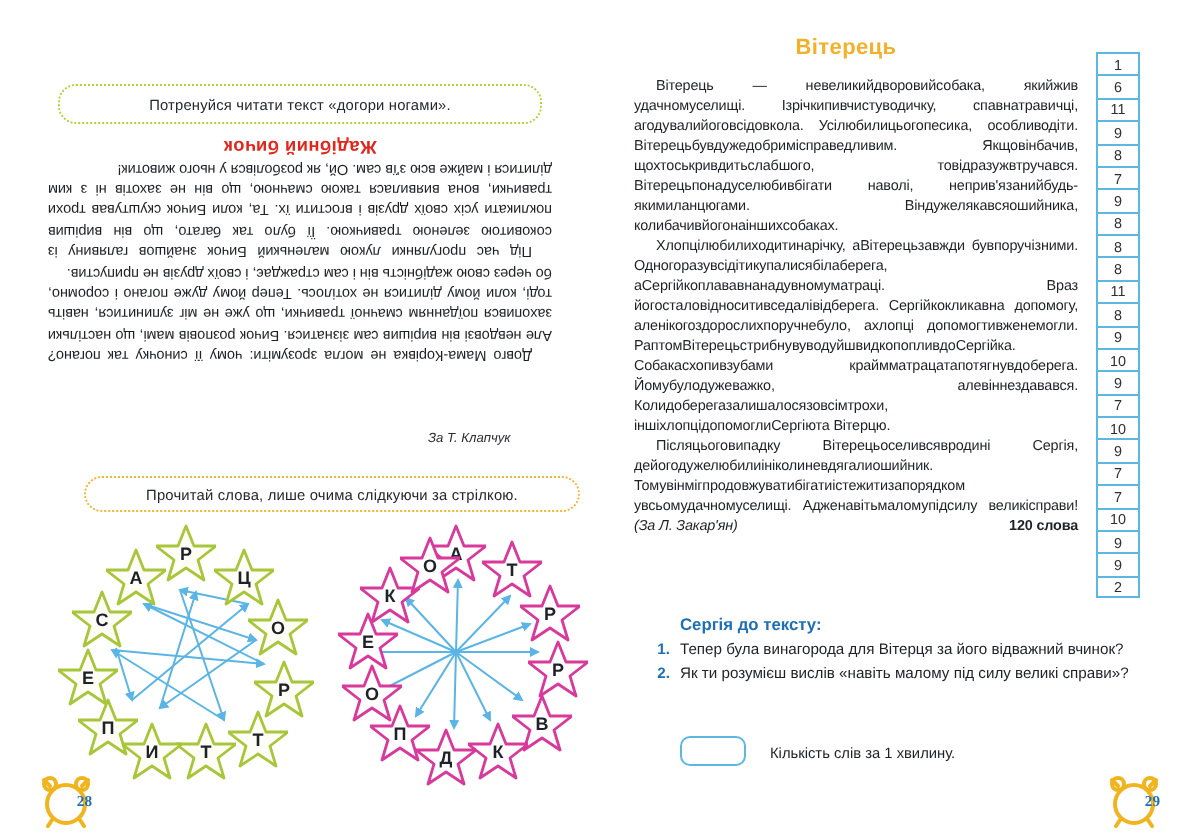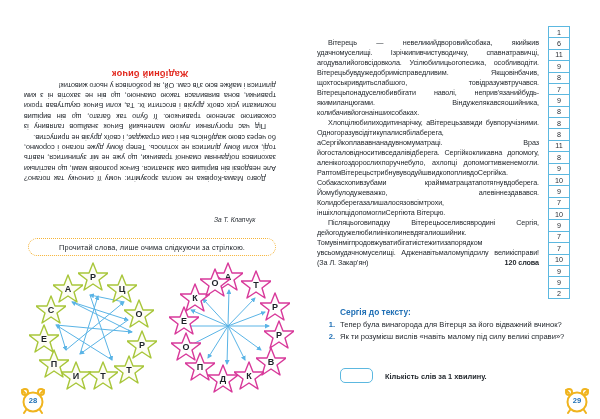--- a/index.html
+++ b/index.html
@@ -96,21 +96,21 @@
   .r-body {
     position: absolute;
     left: 17px; top: 38px; width: 222px;
     font-size: 7.2px;
     line-height: 10px;
     color: #1d2228;
     text-align: justify;
     letter-spacing: -.08px;
   }
   .r-body p { margin: 0; text-indent: 11px; }
-  .r-body .byline-in { font-weight: normal; margin-top: 16px; }
+  .r-body .byline-in { font-style: italic; font-weight: normal; margin-top: 16px; }
   .r-body .wcount { font-weight: bold; float: right; }
 
   .numcol {
     position: absolute;
     left: 248px; top: 26px;
     width: 22px;
     display: flex; flex-direction: column;
   }
   .numcol .cell {
     height: 11.38px;
@@ -139,48 +139,51 @@
     position: absolute;
     left: 40px; top: 368px;
     width: 33px; height: 15px;
     border: 1.2px solid #5cb8e0;
     border-radius: 5px;
     background: #fff;
   }
   .ans-label {
     position: absolute;
     left: 85px; top: 372px;
-    font-size: 7.4px; font-weight: bold; color: #1d2228;
+    font-size: 7.4px; font-weight: normal; color: #1d2228;
   }
 
   
   .pagebadge { position: absolute; width: 26px; height: 26px; }
   .pagebadge .num {
     position: absolute; left: 0; right: 0; top: 8px;
-    text-align: center;
-    font-size: 7.6px; font-weight: bold; color: #1f6fb5;
+    text-align: right;
+    font-size: 7.6px; font-weight: bold; color: #1f6fb5; font-family: Liberation Serif, serif;
   }
 </style>
 </head>
 <body>
 
 <div id="page">
 
   <div class="page-half left-page">
 
+    <div class="instr-box" style="left:29px; top:42px; width:242px; height:20px;">
+      <span>Потренуйся читати текст «догори ногами».</span>
+    </div>
 
     <div class="story-rot" style="left:24px; top:66px; width:252px;">
       <p class="story-p">Довго Мама-Корівка не могла зрозуміти: чому її синочку так погано? Але невдовзі він вирішив сам зізнатися. Бичок розповів мамі, що настільки захопився поїданням смачної травички, що уже не міг зупинитися, навіть тоді, коли йому ділитися не хотілось. Тепер йому дуже погано і соромно, бо через свою жадібність він і сам страждає, і своїх друзів не припустив.</p>
       <p class="story-p">Під час прогулянки лукою маленький Бичок знайшов галявину із соковитою зеленою травичкою. Її було так багато, що він вирішив покликати усіх своїх друзів і вгостити їх. Та, коли Бичок скуштував трохи травички, вона виявилася такою смачною, що він не захотів ні з ким ділитися і майже всю з'їв сам. Ой, як розболівся у нього животик!</p>
       <div class="story-title">Жадібний бичок</div>
     </div>
 
     <div class="byline" style="left:214px; top:216px;">За Т. Клапчук</div>
 
-    <div class="instr-box orange" style="left:28px; top:238px; width:248px; height:18px;">
+    <div class="instr-box orange" style="left:42px; top:238px; width:248px; height:18px;">
       <span>Прочитай слова, лише очима слідкуючи за стрілкою.</span>
     </div>
 
     <div class="circle-wrap" style="left:28px; top:262px; width:130px; height:128px;">
       <svg class="arrows" viewBox="0 0 130 128">
         <defs>
           <marker id="ahg" markerWidth="5" markerHeight="5" refX="4" refY="2.5" orient="auto">
             <path d="M0,0 L5,2.5 L0,5 z" fill="#5ab4e6"></path>
           </marker>
         </defs>
@@ -368,20 +371,21 @@
         <circle cx="21" cy="4" r="3" fill="none" stroke="#f0b41e" stroke-width="2"></circle>
         <path d="M6 22 L4 25 M20 22 L22 25" stroke="#f0b41e" stroke-width="2" stroke-linecap="round"></path>
         <circle cx="13" cy="14" r="9.5" fill="#ffffff" stroke="#f0b41e" stroke-width="2"></circle>
       </svg>
       <div class="num">28</div>
     </div>
   </div>
 
   <div class="page-half right-page">
 
+    <div class="r-title">Вітерець</div>
 
     <div class="r-body">
       <p>Вітерець — невеликийдворовийсобака, якийжив удачномуселищі. Ізрічкипивчистуводичку, спавнатравичці, агодувалийоговсідовкола. Усілюбилицьогопесика, особливодіти. Вітерецьбувдужедобримісправедливим. Якщовінбачив, щохтоськривдитьслабшого, товідразужвтручався. Вітерецьпонадуселюбивбігати наволі, неприв'язанийбудь-якимиланцюгами. Віндужелякавсяошийника, колибачивйогонаіншихсобаках.</p>
       <p>Хлопцілюбилиходитинарічку, аВітерецьзавжди бувпоручізними. Одногоразувсідітикупалисябілаберега, аСергійкоплававнанадувномуматраці. Враз йогосталовідноситивседалівідберега. Сергійкокликавна допомогу, аленікогоздорослихпоручнебуло, ахлопці допомогтивженемогли. РаптомВітерецьстрибнувуводуйшвидкопопливдоСергійка. Собакасхопивзубами краймматрацатапотягнувдоберега. Йомубулодужеважко, алевіннездавався. Колидоберегазалишалосязовсімтрохи, іншіхлопцідопомоглиСергіюта Вітерцю.</p>
       <p><span>Післяцьоговипадку Вітерецьоселивсявродині Сергія, дейогодужелюбилиініколиневдягалиошийник. Томувінмігпродовжуватибігатиістежитизапорядком увсьомудачномуселищі. Адженавітьмаломупідсилу великісправи!</span> <span class="byline-in">(За Л. Закар'ян)</span> <span class="wcount">120 слова</span></p>
     </div>
 
     <div class="numcol">
       <div class="cell">1</div>
       <div class="cell">6</div>
@@ -418,21 +422,21 @@
       </div>
       <div class="q-item">
         <span class="q-num">2.</span>
         <span class="q-txt">Як ти розумієш вислів «навіть малому під силу великі справи»?</span>
       </div>
     </div>
 
     <div class="ansbox"></div>
     <div class="ans-label">Кількість слів за 1 хвилину.</div>
 
-    <div class="pagebadge" style="left:264px; top:388px;">
+    <div class="pagebadge" style="left:254px; top:388px;">
       <svg viewBox="0 0 26 26" width="26" height="26">
         <path d="M5 5 L2 2 M21 5 L24 2" stroke="#f0b41e" stroke-width="2" fill="none" stroke-linecap="round"></path>
         <circle cx="5" cy="4" r="3" fill="none" stroke="#f0b41e" stroke-width="2"></circle>
         <circle cx="21" cy="4" r="3" fill="none" stroke="#f0b41e" stroke-width="2"></circle>
         <path d="M6 22 L4 25 M20 22 L22 25" stroke="#f0b41e" stroke-width="2" stroke-linecap="round"></path>
         <circle cx="13" cy="14" r="9.5" fill="#ffffff" stroke="#f0b41e" stroke-width="2"></circle>
       </svg>
       <div class="num">29</div>
     </div>
   </div>

